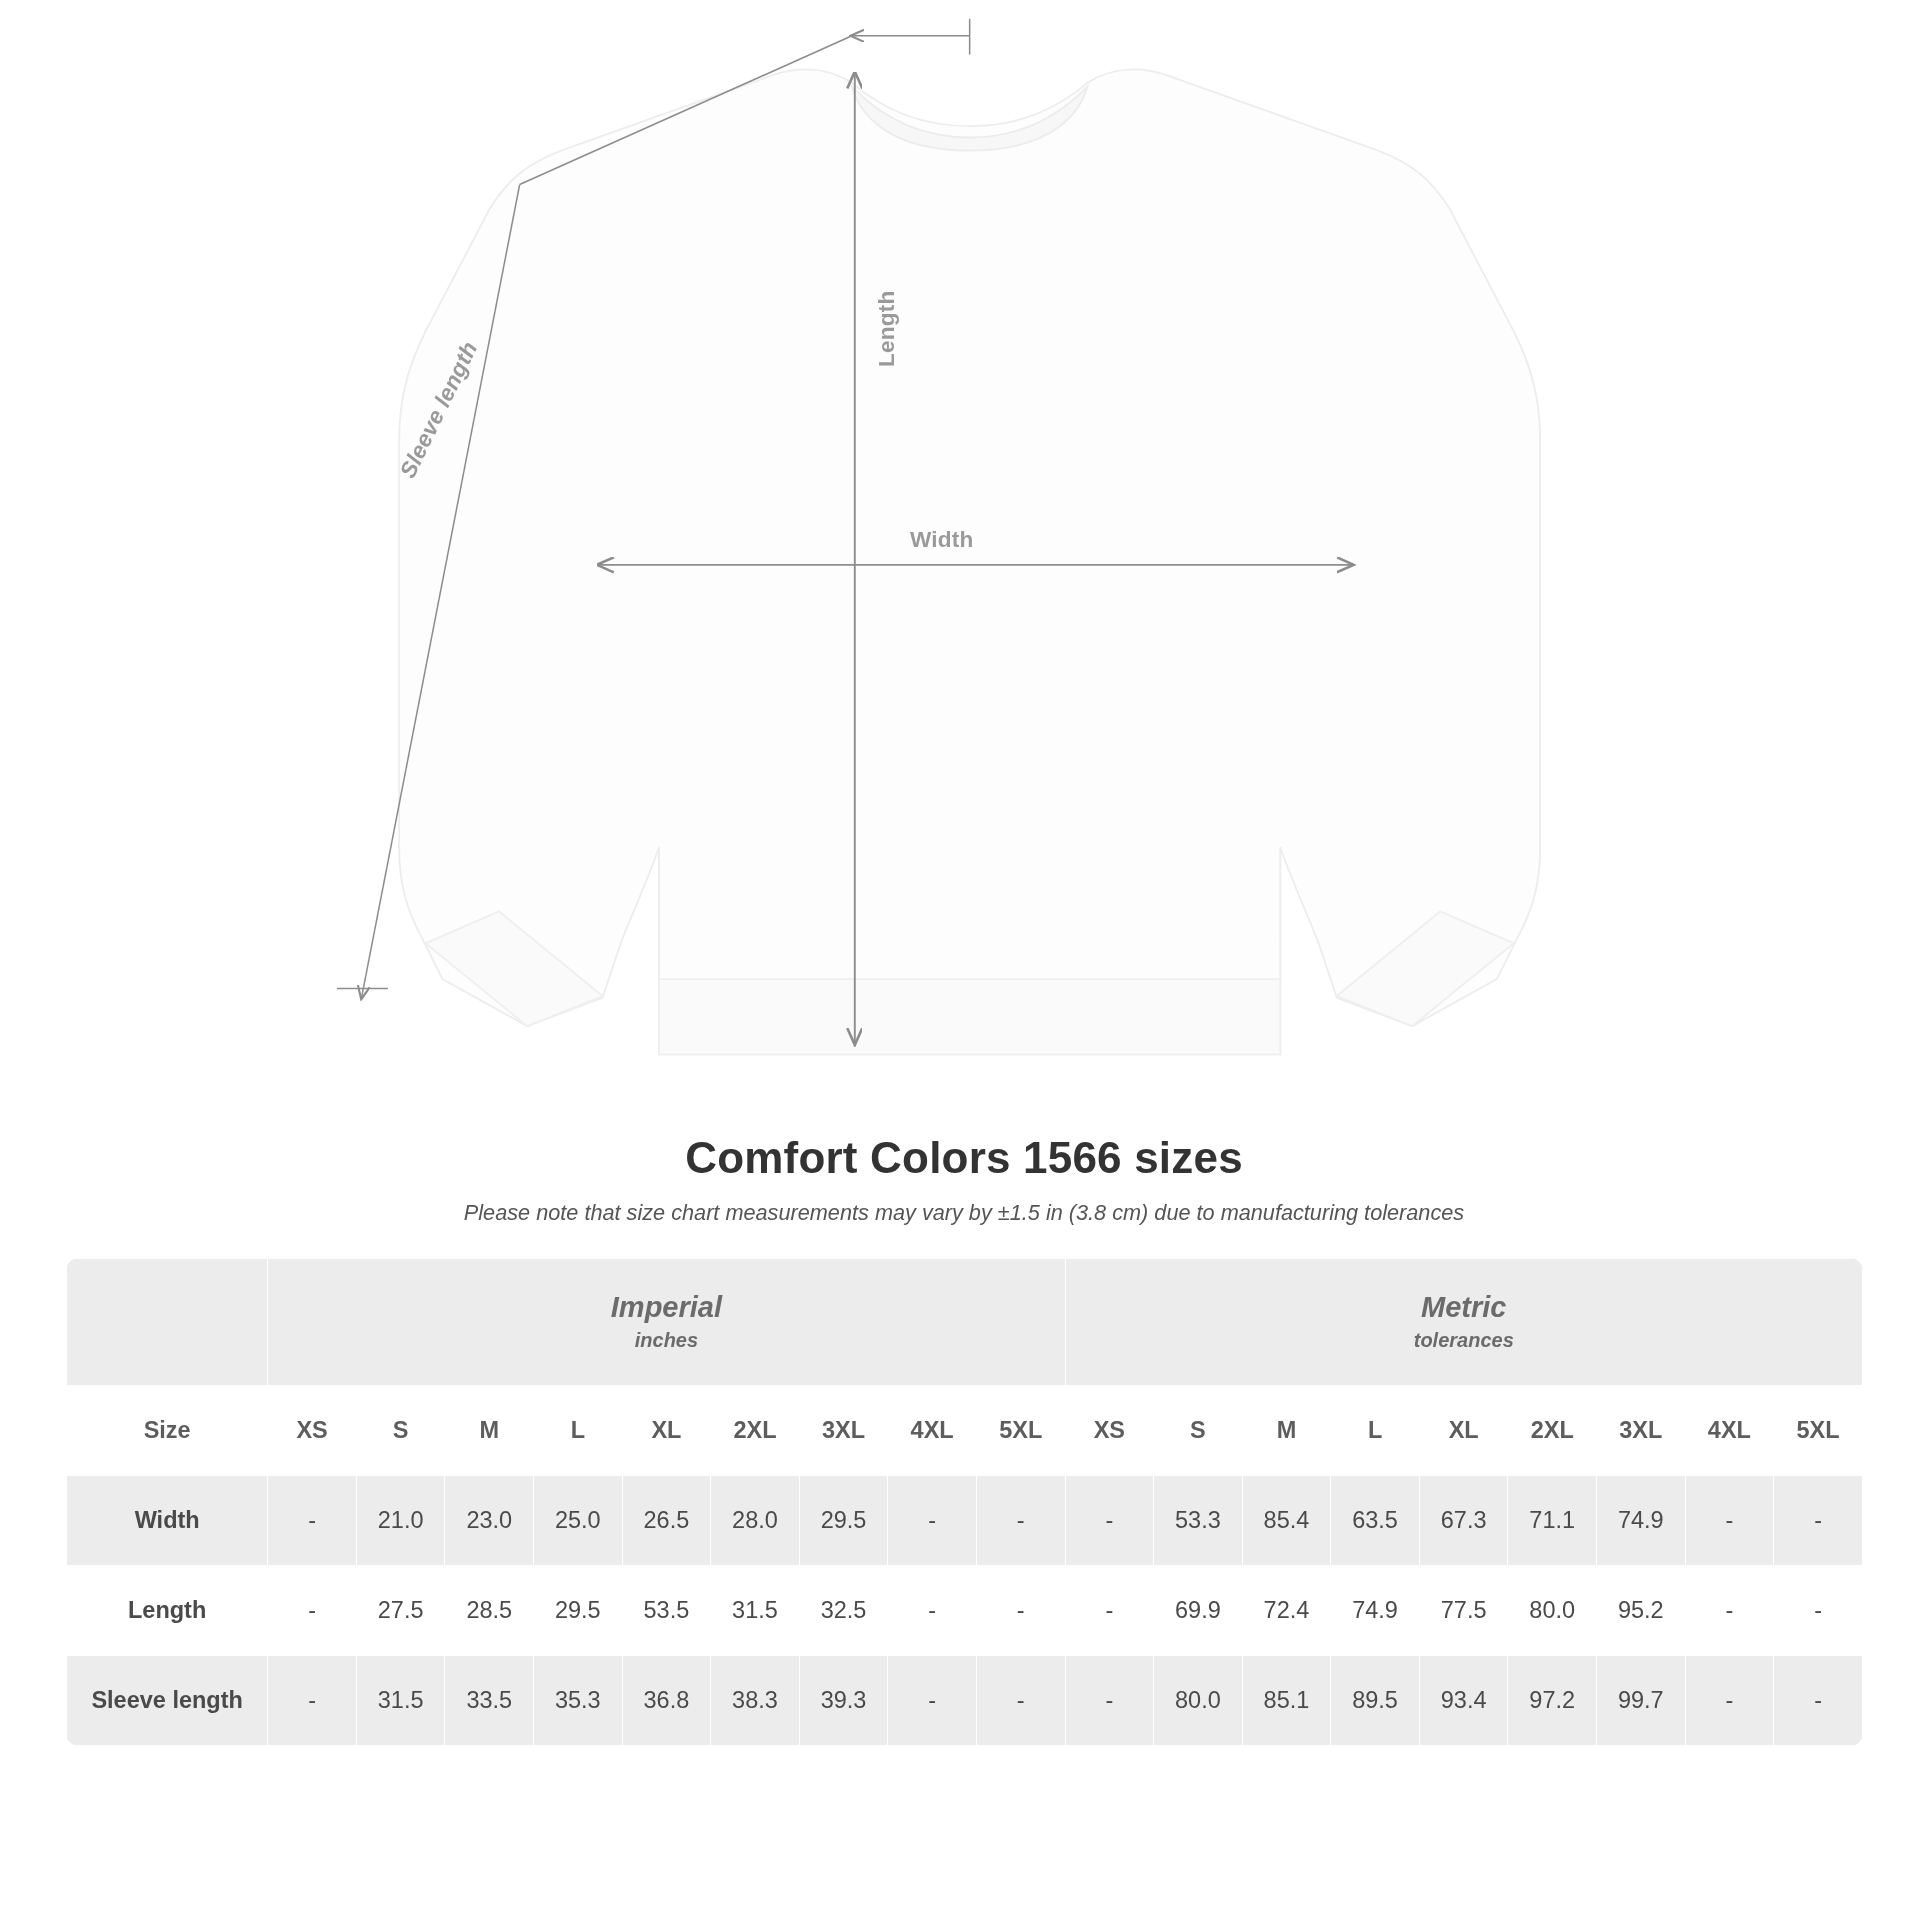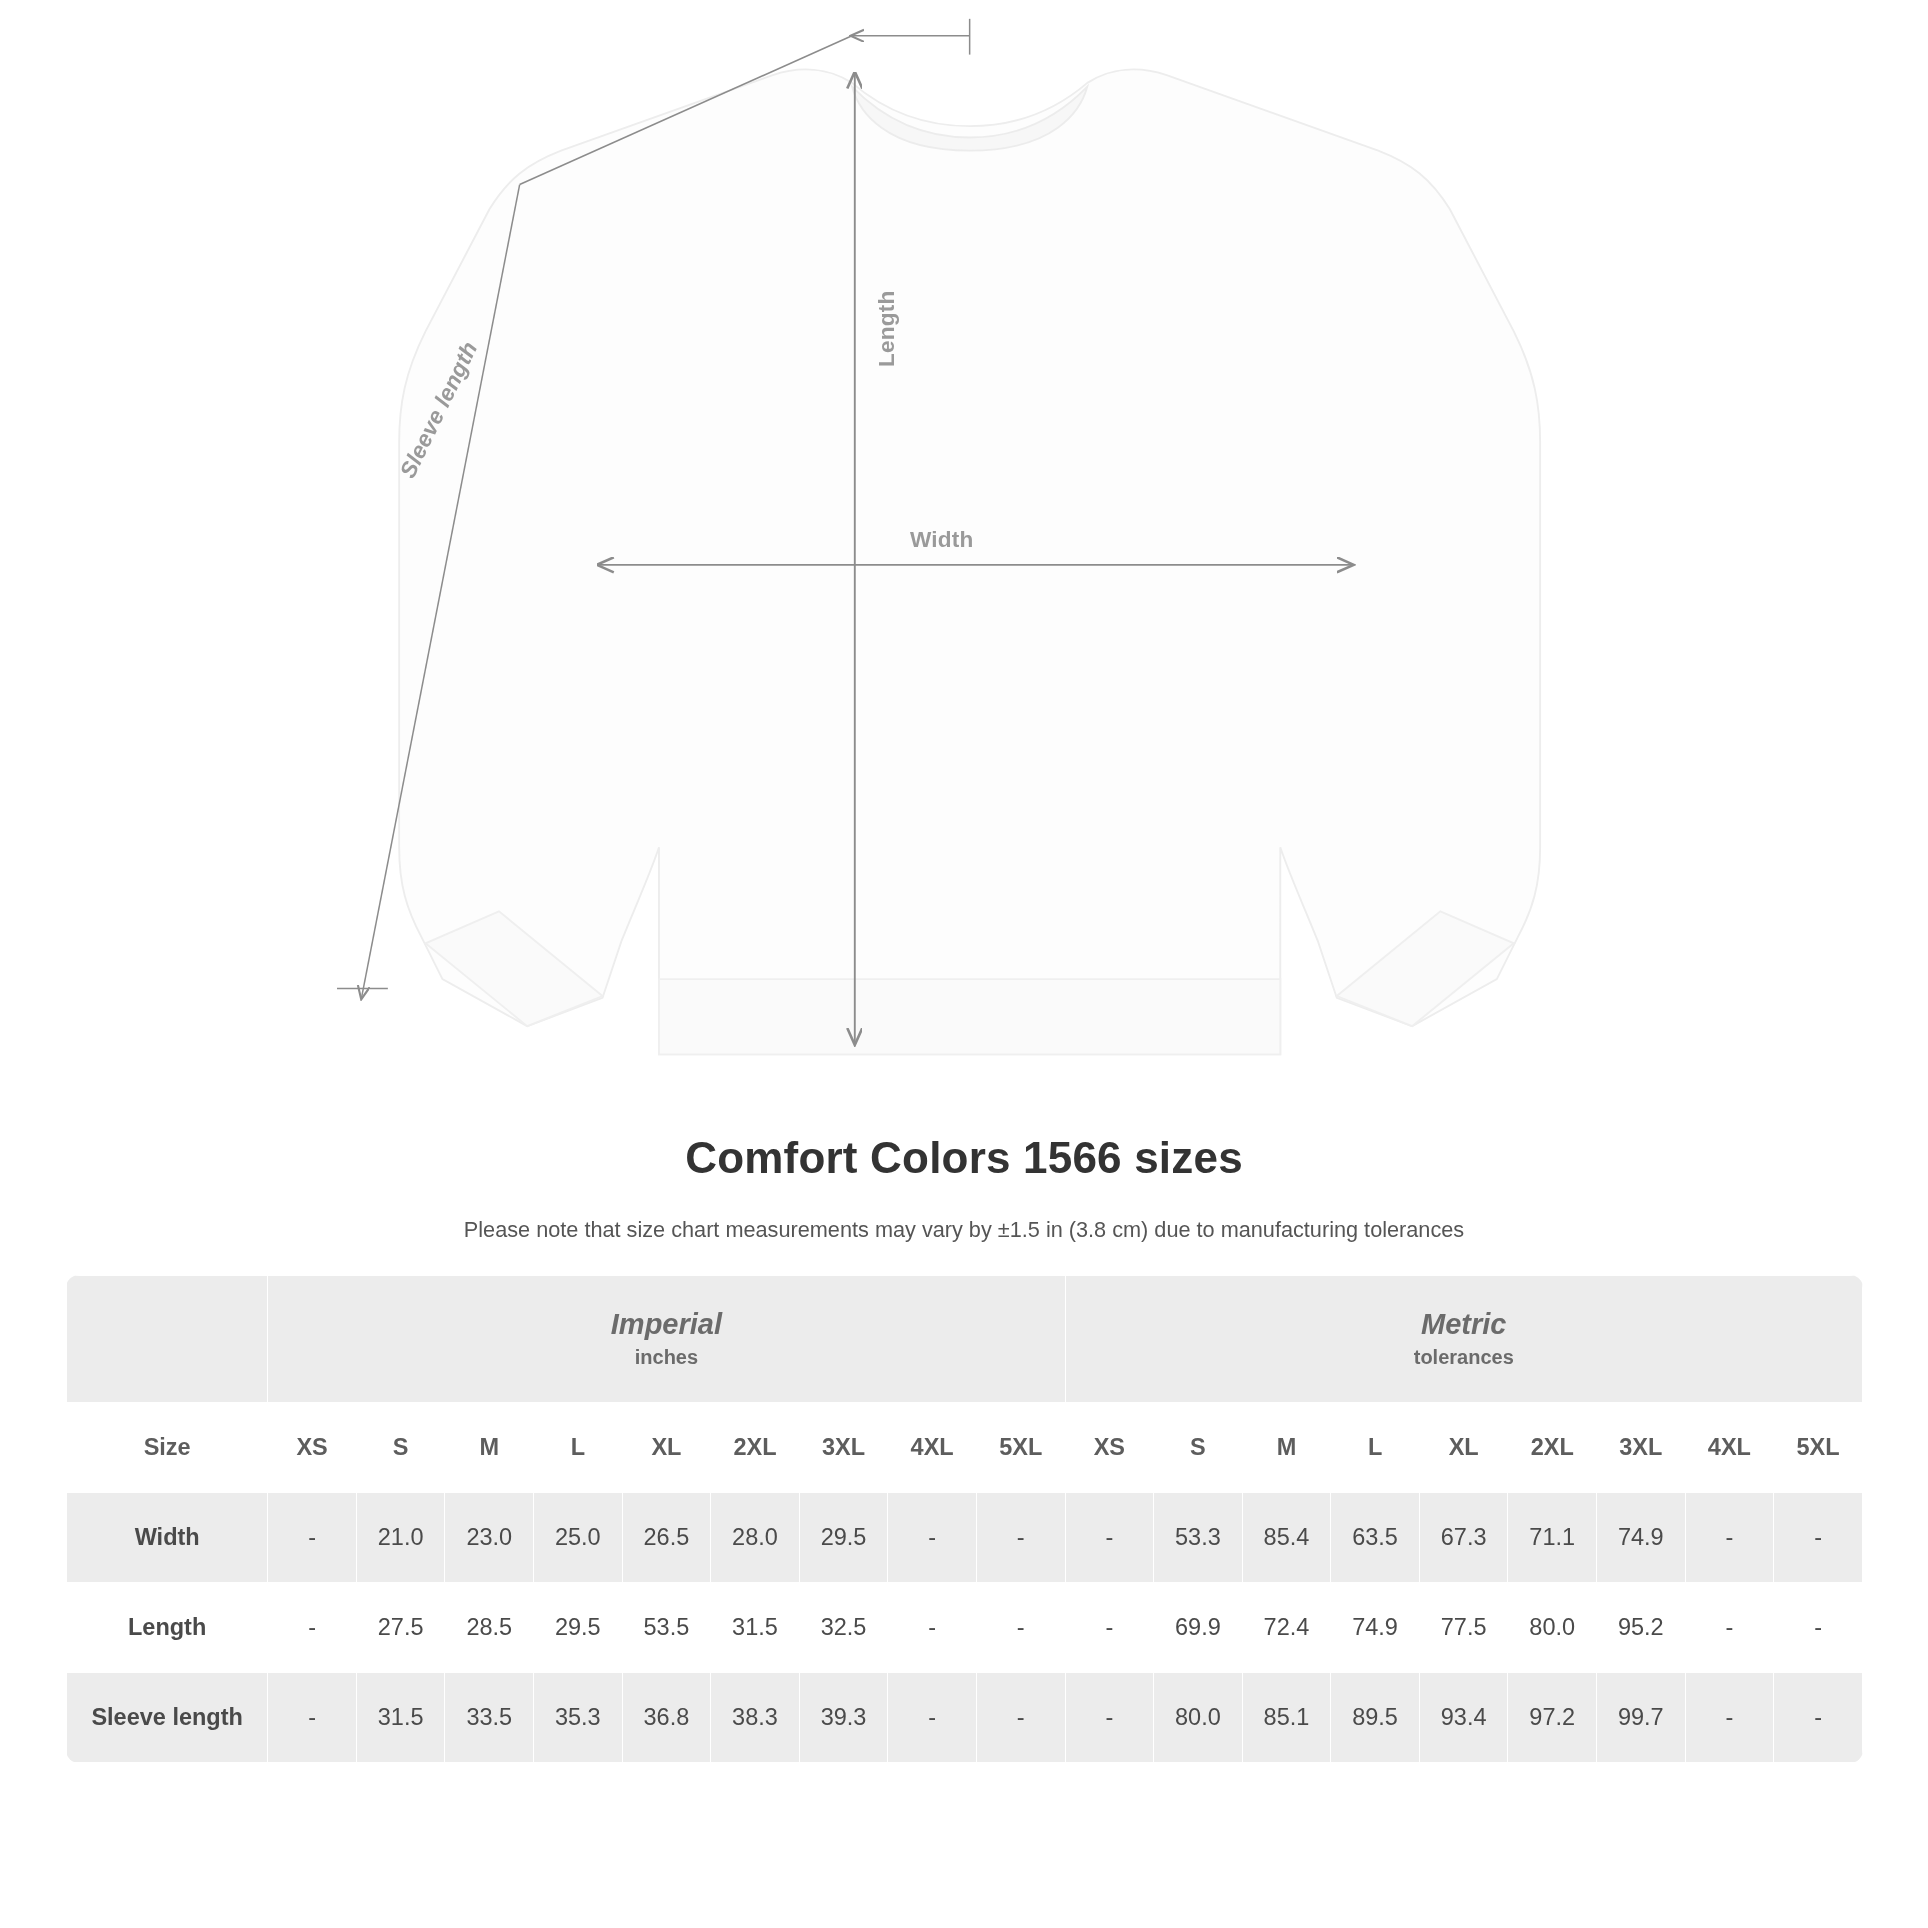--- a/index.html
+++ b/index.html
@@ -57,22 +57,23 @@
     margin-top: 7.5px;
   }
   .chart-title {
     font-size: 44px;
     font-weight: bold;
     color: #333333;
     letter-spacing: 0.2px;
   }
   .chart-note {
     font-size: 21.7px;
+    font-style: italic;
     color: #555555;
-    margin-top: 34px;
+    margin-top: 17px;
   }
 
   
   .table-wrap {
     margin: 32px 66px 0 66px;
     width: 1797px;
   }
   table.size-table {
     border-collapse: collapse;
     width: 1797px;
@@ -89,20 +90,21 @@
   }
   .unit-head .unit-name {
     font-size: 29px;
     font-style: italic;
     font-weight: bold;
     color: #6b6b6b;
     text-align: center;
   }
   .unit-head .unit-sub {
     font-size: 20px;
+    font-style: italic;
     color: #6b6b6b;
     margin-top: 5.6px;
   }
   .corner-cell {
     background: #ececec;
   }
   tr.size-row td {
     background: #ffffff;
     height: 87px;
     font-size: 23.5px;

